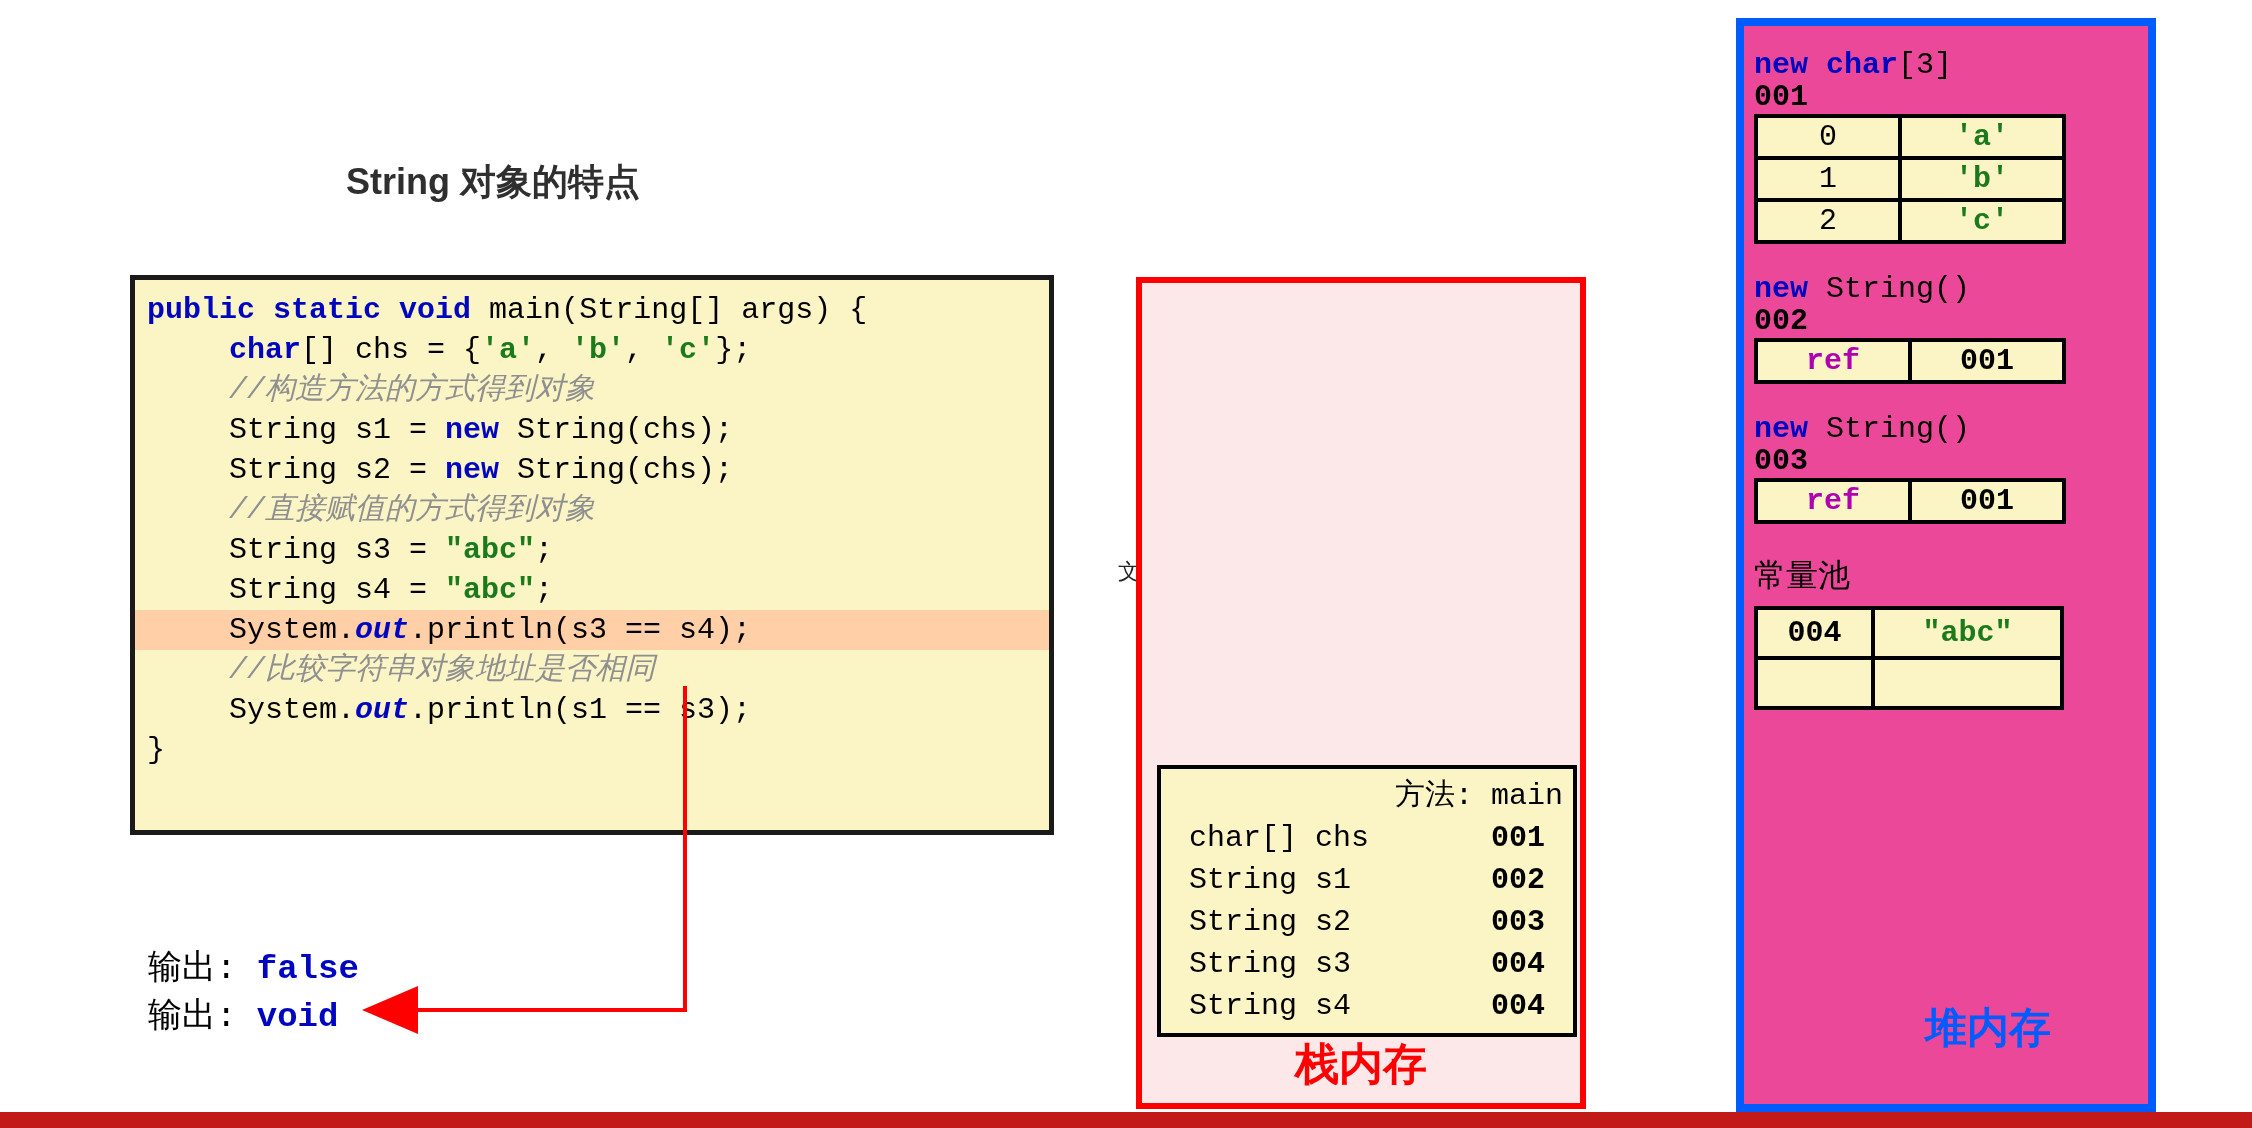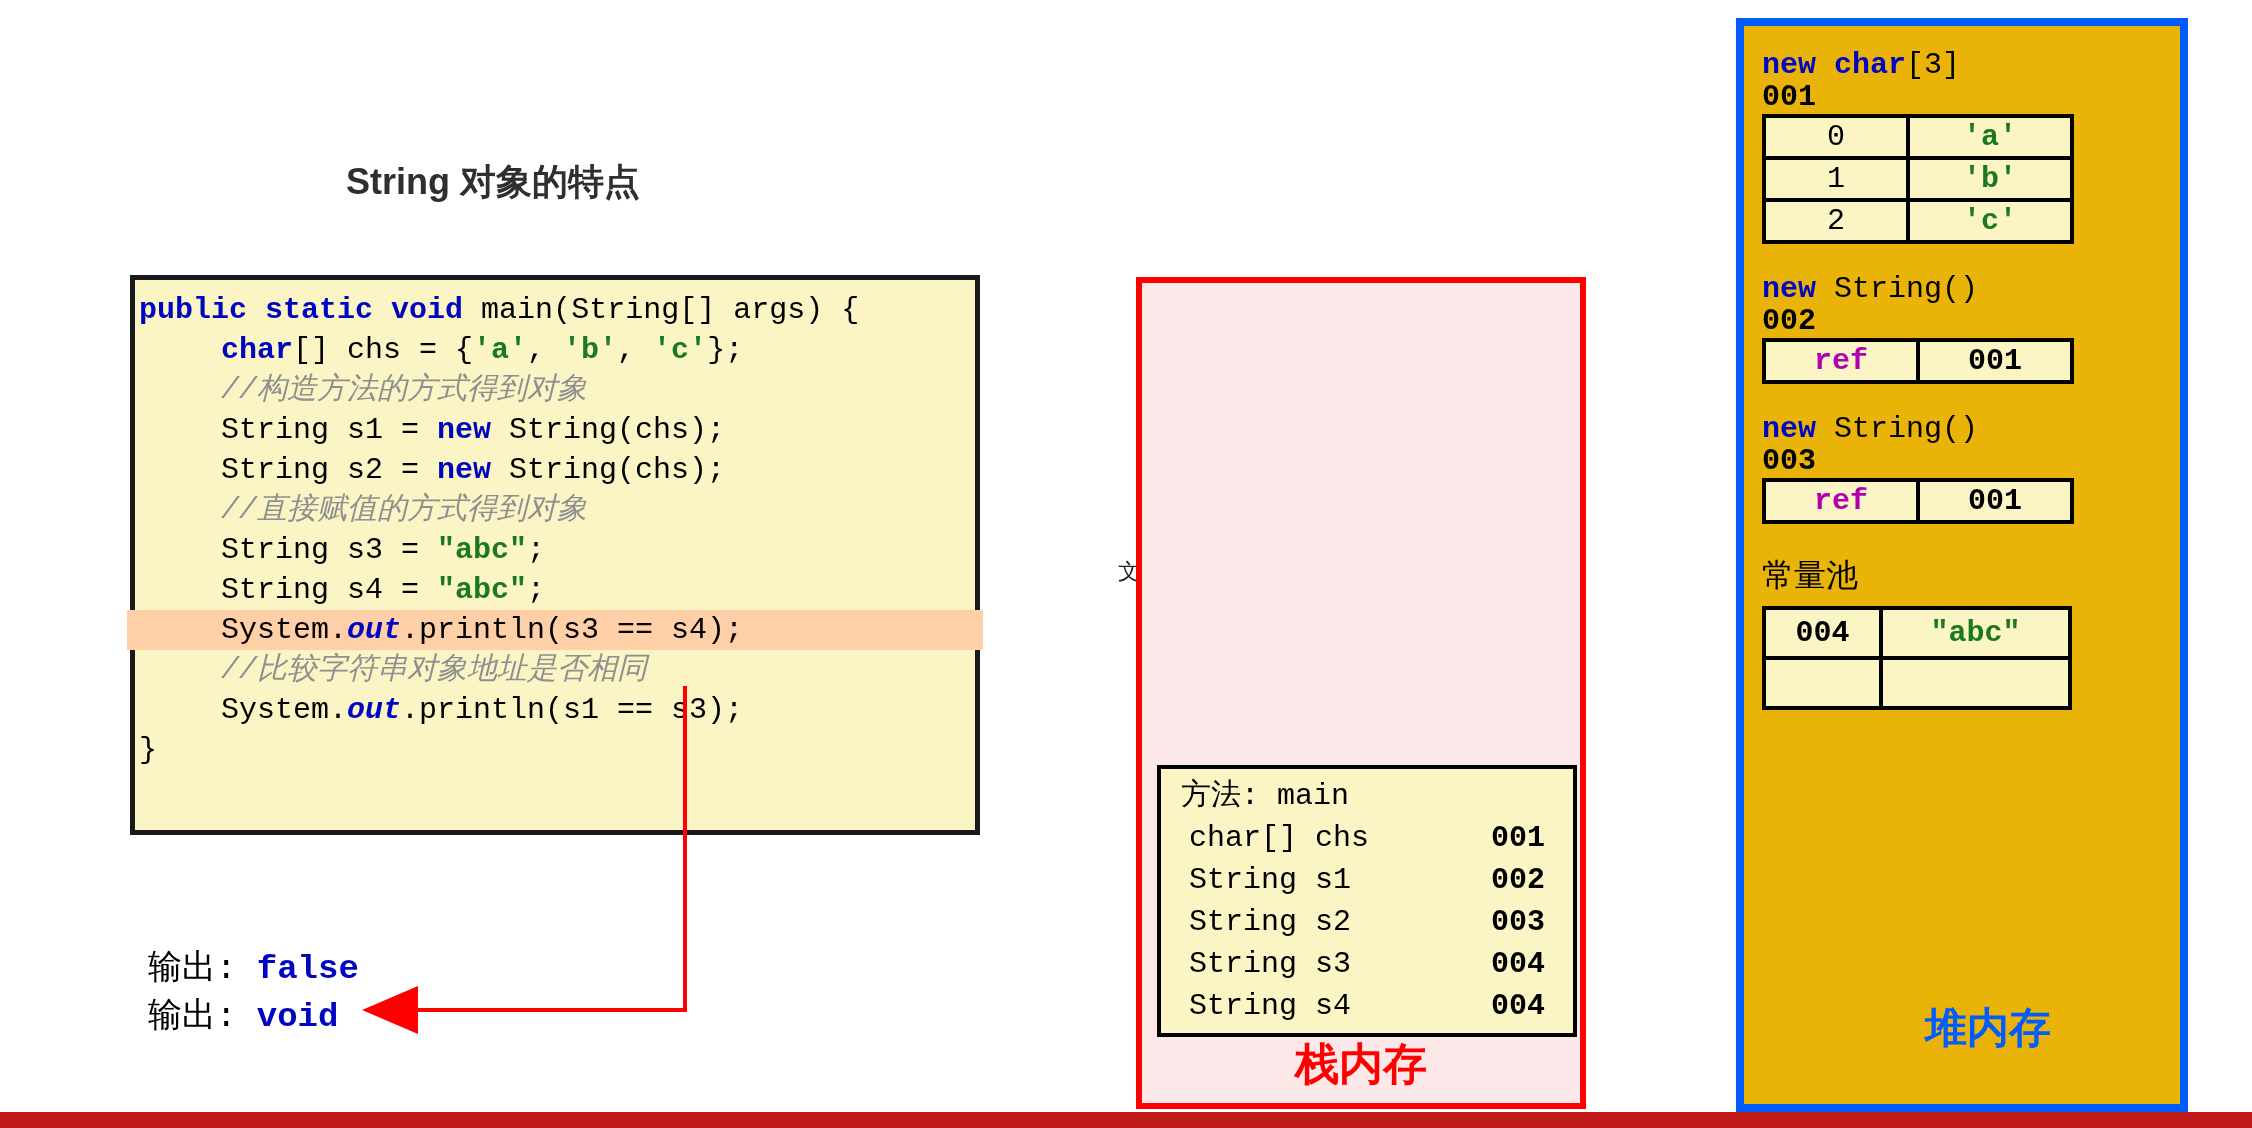--- a/index.html
+++ b/index.html
@@ -22,26 +22,26 @@
     top: 158px;
     font-size: 36px;
     font-weight: 700;
     color: #2f2f2f;
   }
   
   .code-box {
     position: absolute;
     left: 130px;
     top: 275px;
-    width: 850px;
+    width: 924px;
     height: 560px;
     border: 5px solid #1a1a1a;
     background: #fbf5c6;
     box-sizing: border-box;
-    padding: 10px 4px;
+    padding: 10px 12px;
     font-size: 30px;
     line-height: 40px;
   }
   .code-line { white-space: pre; }
   .indent1 { padding-left: 82px; }
   .kw { color: #0006c0; font-weight: 700; }
   .plain { color: #000; }
   .out  { color: #0006c0; font-style: italic; font-weight: 700;}
   .char { color: #1b7a1b; font-weight: 700;}
   .str  { color: #1b7a1b; font-weight: 700;}
@@ -69,20 +69,21 @@
   
   .stack-box {
     position: absolute;
     left: 1136px;
     top: 277px;
     width: 450px;
     height: 832px;
     border: 6px solid #ff0000;
     background: #fce8e8;
     box-sizing: border-box;
+    text-align: right;
   }
   .stack-label {
     position: absolute;
     left: 1136px;
     top: 1035px;
     width: 450px;
     text-align: center;
     font-size: 44px;
     font-weight: 700;
     color: #ff0000;
@@ -107,26 +108,26 @@
     left: 1118px;
     top: 557px;
     font-size: 22px;
     color: #222;
   }
   
   .heap-box {
     position: absolute;
     left: 1736px;
     top: 18px;
-    width: 452px;
+    width: 420px;
     height: 1094px;
     border: 8px solid #005cff;
-    background: #eab308;
+    background: #ec4899;
     box-sizing: border-box;
-    padding: 22px 18px;
+    padding: 22px 10px;
   }
   .heap-label {
     position: absolute;
     left: 1736px;
     top: 1000px;
     width: 504px;
     text-align: center;
     font-size: 42px;
     font-weight: 700;
     color: #005cff;

